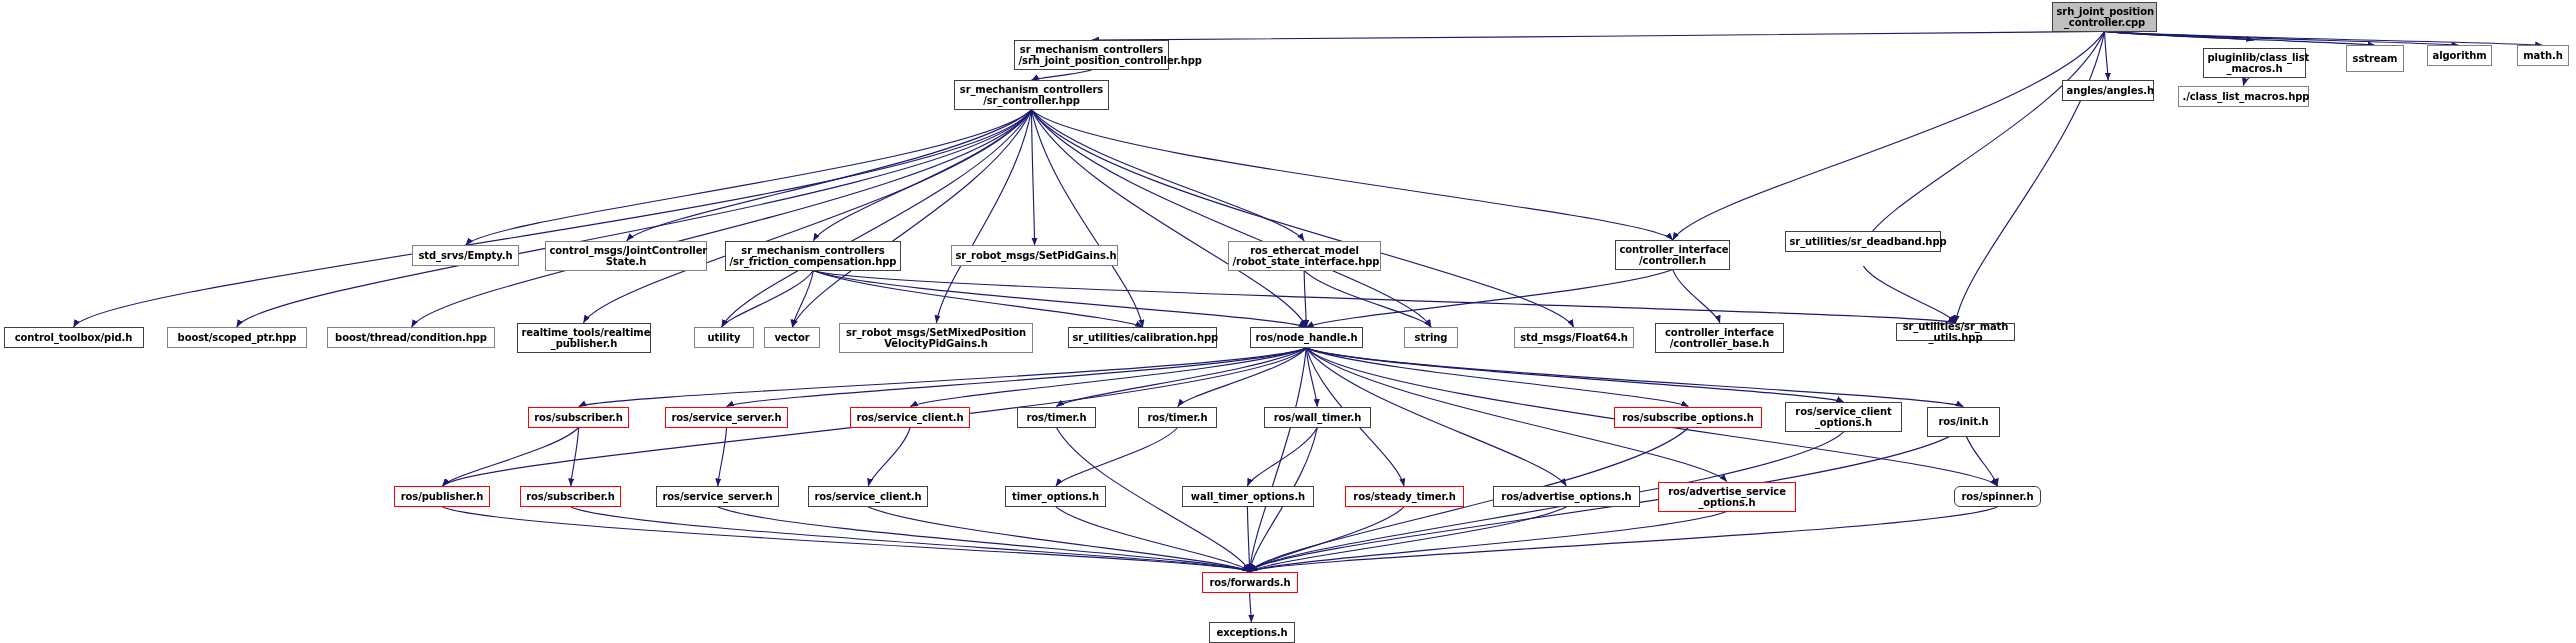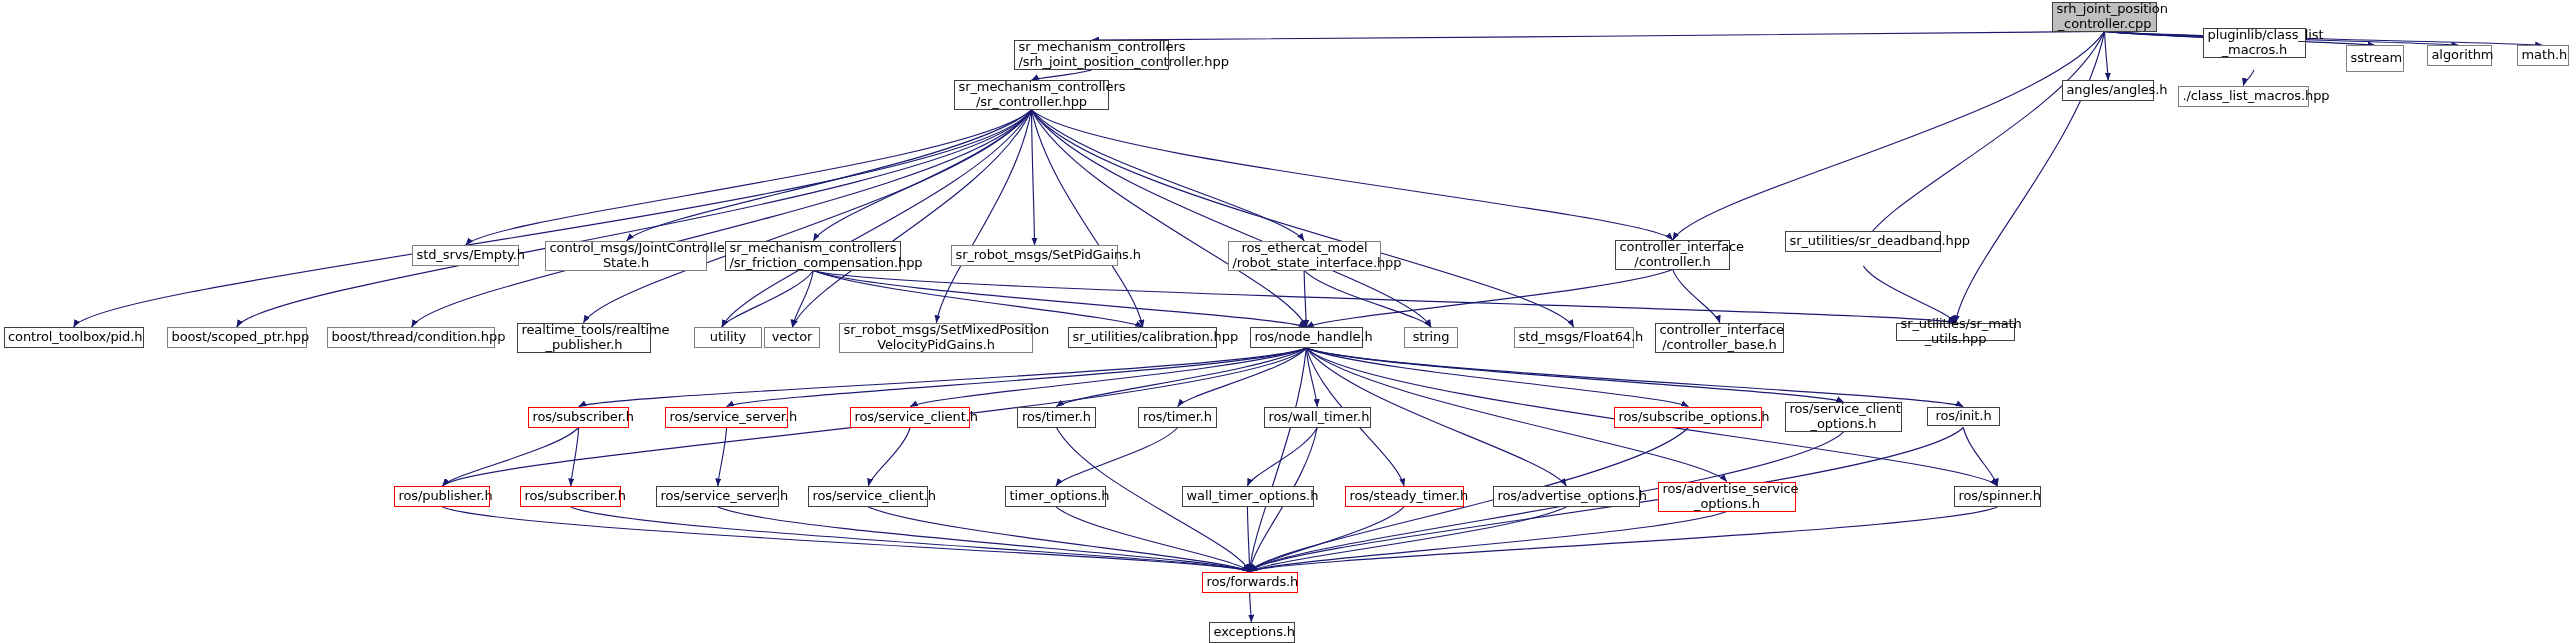--- a/index.html
+++ b/index.html
@@ -16,25 +16,26 @@
   .node{
     position:absolute;
     box-sizing:border-box;
     display:flex;
     align-items:center;
     justify-content:center;
     text-align:center;
     background:#ffffff;
     border:0.9px solid #808080;
     color:#000000;
-    font-size:13px;
+    font-size:10px;
     line-height:1.12;
     white-space:pre-line;
     padding:0.9px 3.5px;
     letter-spacing:-0.1px;
+    font-weight:bold;
   }
   .node.black{border:0.9px solid #404040;}
   .node.red{border:0.9px solid #ff0000;}
   .node.root{background:#bfbfbf;border:0.9px solid #404040;}
   .node span{display:block;width:100%;}
 </style>
 </head>
 <body>
 
 <div id="canvas">
@@ -122,21 +123,21 @@
         <path d="M995,581 C1061,610.6 1402,638.72 1432,655" marker-end="url(#ah)"></path>
         <path d="M1432,679 C1432.33,692.6 1433.85,705.52 1434,713" marker-end="url(#ah)"></path>
       </g>
   </svg>
   <div id="nodes">
       <div class="node root" style="left: 2052px; top: 1.7px; width: 105px; height: 30px;"><span>srh_joint_position
 _controller.cpp</span></div>
       <div class="node black" style="left: 1014px; top: 40px; width: 155px; height: 30px;"><span>sr_mechanism_controllers
 /srh_joint_position_controller.hpp</span></div>
       <div class="node black" style="left: 2062px; top: 80px; width: 92px; height: 21px;"><span>angles/angles.h</span></div>
-      <div class="node black" style="left: 2203px; top: 28px; width: 103px; height: 30px;"><span>pluginlib/class_list
+      <div class="node black" style="left: 2203px; top: 48px; width: 103px; height: 30px;"><span>pluginlib/class_list
 _macros.h</span></div>
       <div class="node grey" style="left: 2346px; top: 45px; width: 58px; height: 27px;"><span>sstream</span></div>
       <div class="node grey" style="left: 2427px; top: 45px; width: 65px; height: 21px;"><span>algorithm</span></div>
       <div class="node grey" style="left: 2517px; top: 45px; width: 52px; height: 21px;"><span>math.h</span></div>
       <div class="node grey" style="left: 2178px; top: 86px; width: 131px; height: 21px;"><span>./class_list_macros.hpp</span></div>
       <div class="node black" style="left: 954px; top: 80px; width: 155px; height: 30px;"><span>sr_mechanism_controllers
 /sr_controller.hpp</span></div>
       <div class="node grey" style="left: 412px; top: 245px; width: 107px; height: 21px;"><span>std_srvs/Empty.h</span></div>
       <div class="node grey" style="left: 545px; top: 241px; width: 162px; height: 30px;"><span>control_msgs/JointController
 State.h</span></div>
@@ -146,50 +147,50 @@
       <div class="node grey" style="left: 1228px; top: 241px; width: 153px; height: 30px;"><span>ros_ethercat_model
 /robot_state_interface.hpp</span></div>
       <div class="node black" style="left: 1615px; top: 240px; width: 115px; height: 30px;"><span>controller_interface
 /controller.h</span></div>
       <div class="node black" style="left: 1785px; top: 231px; width: 156px; height: 21px;"><span>sr_utilities/sr_deadband.hpp</span></div>
       <div class="node black" style="left: 3.5px; top: 327px; width: 140px; height: 21px;"><span>control_toolbox/pid.h</span></div>
       <div class="node grey" style="left: 167px; top: 327px; width: 140px; height: 21px;"><span>boost/scoped_ptr.hpp</span></div>
       <div class="node grey" style="left: 327px; top: 327px; width: 168px; height: 21px;"><span>boost/thread/condition.hpp</span></div>
       <div class="node black" style="left: 517px; top: 323px; width: 134px; height: 30px;"><span>realtime_tools/realtime
 _publisher.h</span></div>
-      <div class="node grey" style="left: 694px; top: 327px; width: 68px; height: 21px;"><span>utility</span></div>
+      <div class="node grey" style="left: 694px; top: 327px; width: 60px; height: 21px;"><span>utility</span></div>
       <div class="node grey" style="left: 764px; top: 327px; width: 56px; height: 21px;"><span>vector</span></div>
       <div class="node grey" style="left: 839px; top: 323px; width: 194px; height: 30px;"><span>sr_robot_msgs/SetMixedPosition
 VelocityPidGains.h</span></div>
       <div class="node black" style="left: 1068px; top: 327px; width: 149px; height: 21px;"><span>sr_utilities/calibration.hpp</span></div>
       <div class="node black" style="left: 1250px; top: 327px; width: 113px; height: 21px;"><span>ros/node_handle.h</span></div>
       <div class="node grey" style="left: 1404px; top: 327px; width: 54px; height: 21px;"><span>string</span></div>
       <div class="node grey" style="left: 1514px; top: 327px; width: 120px; height: 21px;"><span>std_msgs/Float64.h</span></div>
       <div class="node black" style="left: 1655px; top: 323px; width: 129px; height: 30px;"><span>controller_interface
 /controller_base.h</span></div>
       <div class="node black" style="left: 1896px; top: 323px; width: 119px; height: 18px;"><span>sr_utilities/sr_math
 _utils.hpp</span></div>
       <div class="node red" style="left: 528px; top: 407px; width: 101px; height: 21px;"><span>ros/subscriber.h</span></div>
       <div class="node red" style="left: 665px; top: 407px; width: 123px; height: 21px;"><span>ros/service_server.h</span></div>
       <div class="node red" style="left: 850px; top: 407px; width: 120px; height: 21px;"><span>ros/service_client.h</span></div>
       <div class="node black" style="left: 1017px; top: 407px; width: 79px; height: 21px;"><span>ros/timer.h</span></div>
       <div class="node black" style="left: 1138px; top: 407px; width: 79px; height: 21px;"><span>ros/timer.h</span></div>
       <div class="node black" style="left: 1264px; top: 407px; width: 107px; height: 21px;"><span>ros/wall_timer.h</span></div>
       <div class="node red" style="left: 1614px; top: 407px; width: 148px; height: 21px;"><span>ros/subscribe_options.h</span></div>
       <div class="node black" style="left: 1785px; top: 402px; width: 117px; height: 30px;"><span>ros/service_client
 _options.h</span></div>
-      <div class="node black" style="left: 1927px; top: 407px; width: 73px; height: 19px;"><span>ros/init.h</span></div>
+      <div class="node black" style="left: 1927px; top: 407px; width: 73px; height: 30px;"><span>ros/init.h</span></div>
       <div class="node red" style="left: 394px; top: 486px; width: 96px; height: 21px;"><span>ros/publisher.h</span></div>
       <div class="node red" style="left: 520px; top: 486px; width: 101px; height: 21px;"><span>ros/subscriber.h</span></div>
       <div class="node black" style="left: 656px; top: 486px; width: 123px; height: 21px;"><span>ros/service_server.h</span></div>
       <div class="node black" style="left: 808px; top: 486px; width: 120px; height: 21px;"><span>ros/service_client.h</span></div>
       <div class="node black" style="left: 1005px; top: 486px; width: 101px; height: 21px;"><span>timer_options.h</span></div>
       <div class="node black" style="left: 1182px; top: 486px; width: 132px; height: 21px;"><span>wall_timer_options.h</span></div>
       <div class="node red" style="left: 1345px; top: 486px; width: 119px; height: 21px;"><span>ros/steady_timer.h</span></div>
       <div class="node black" style="left: 1493px; top: 486px; width: 147px; height: 21px;"><span>ros/advertise_options.h</span></div>
       <div class="node red" style="left: 1658px; top: 482px; width: 138px; height: 30px;"><span>ros/advertise_service
 _options.h</span></div>
-      <div class="node black" style="left: 1954px; top: 486px; width: 87px; height: 21px;"><span>ros/spinner.h</span></div>
+      <div class="node black" style="left: 1954px; top: 486px; width: 87px; height: 21px; border-radius: 6px;"><span>ros/spinner.h</span></div>
       <div class="node red" style="left: 1202px; top: 572px; width: 96px; height: 21px;"><span>ros/forwards.h</span></div>
       <div class="node black" style="left: 1209px; top: 622px; width: 86px; height: 21px;"><span>exceptions.h</span></div>
     </div>
 </div>
 
 
 </body></html>

